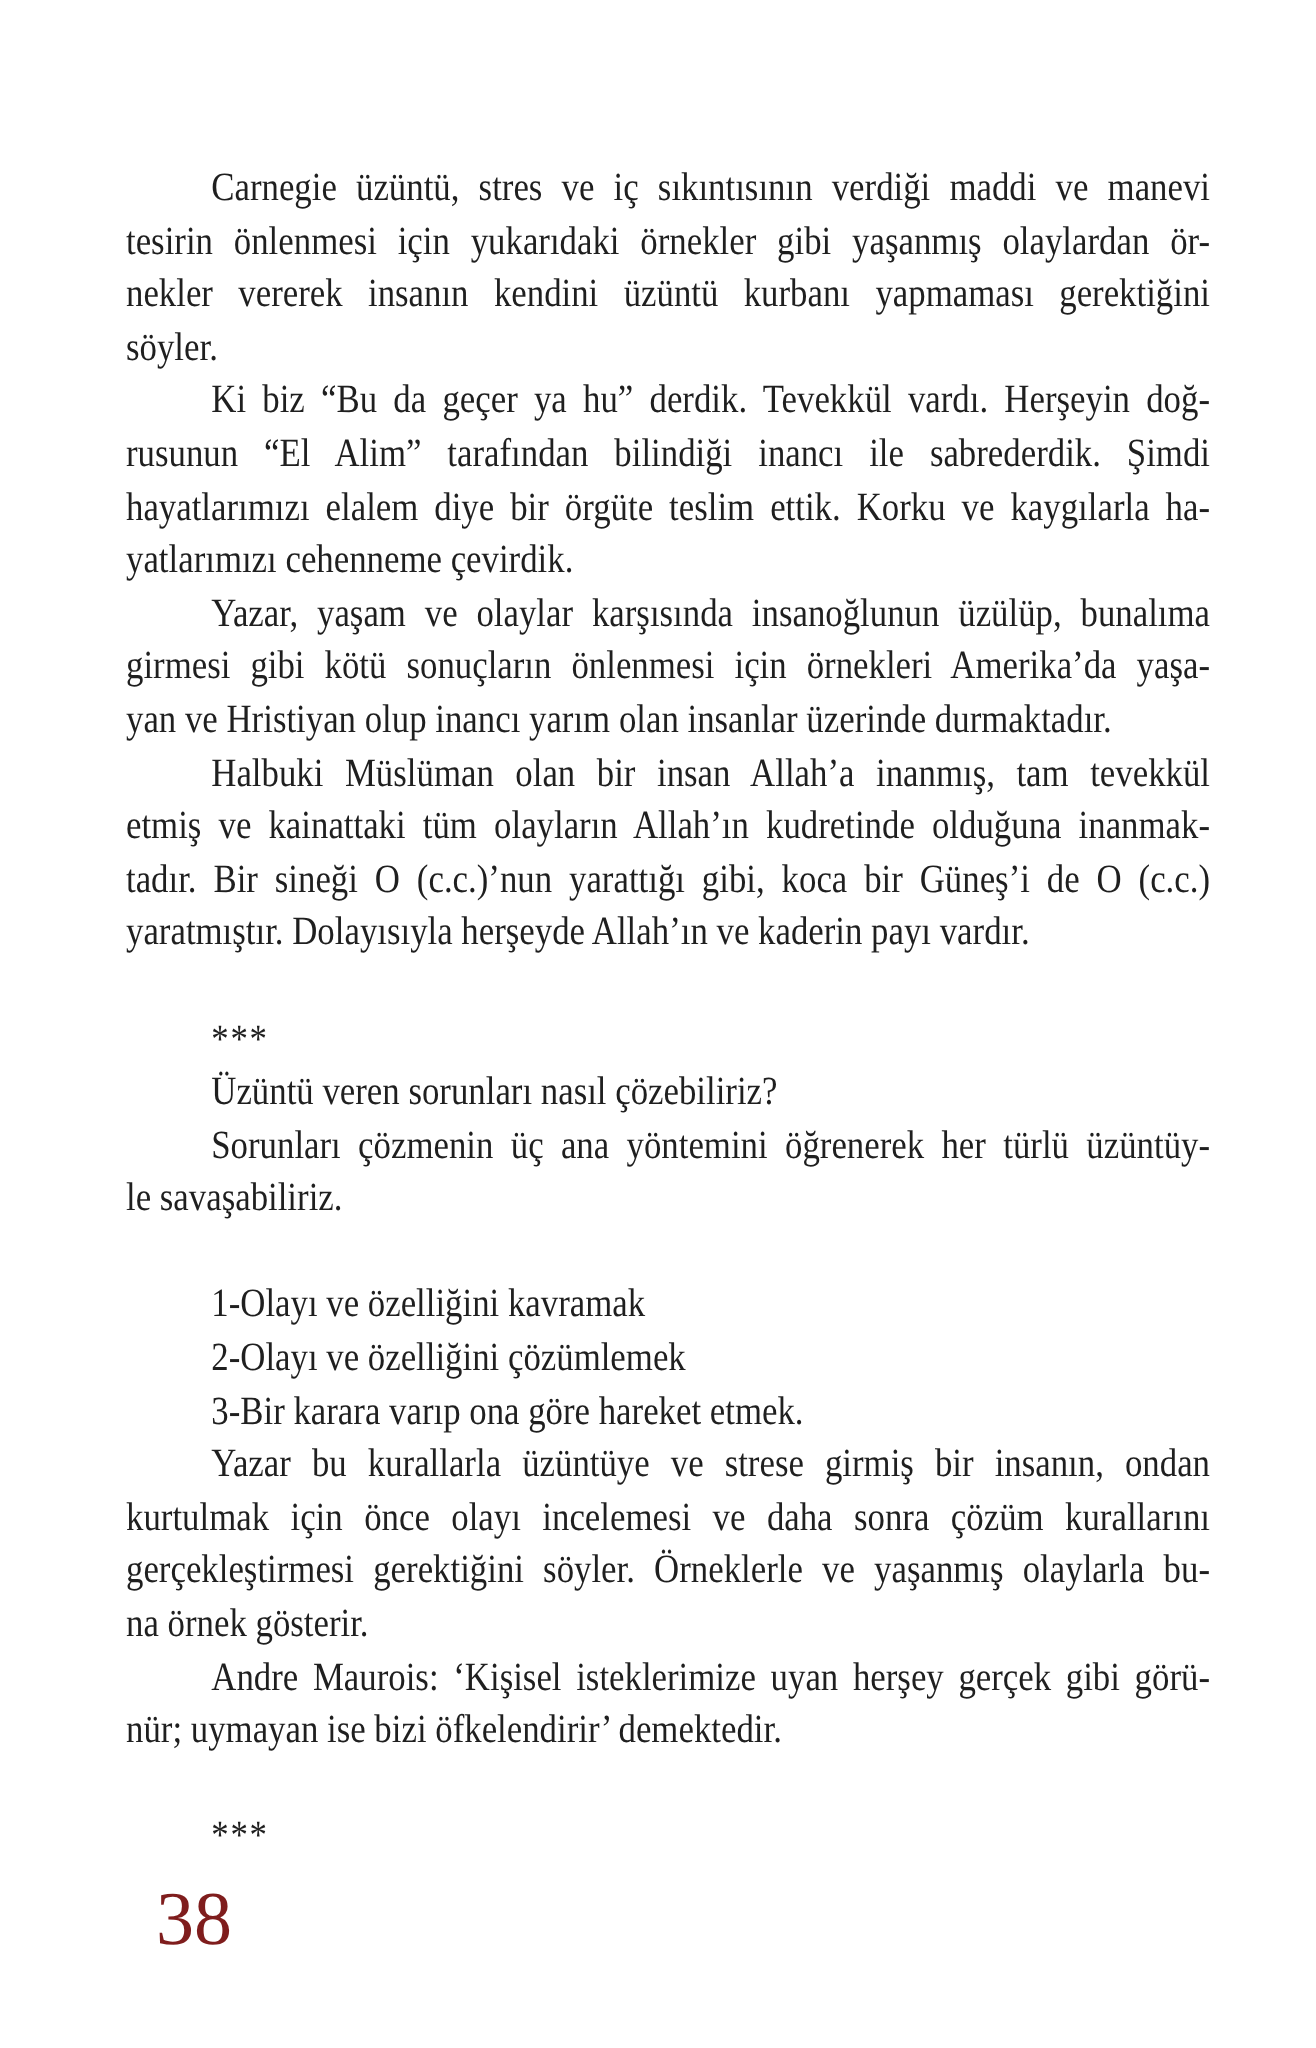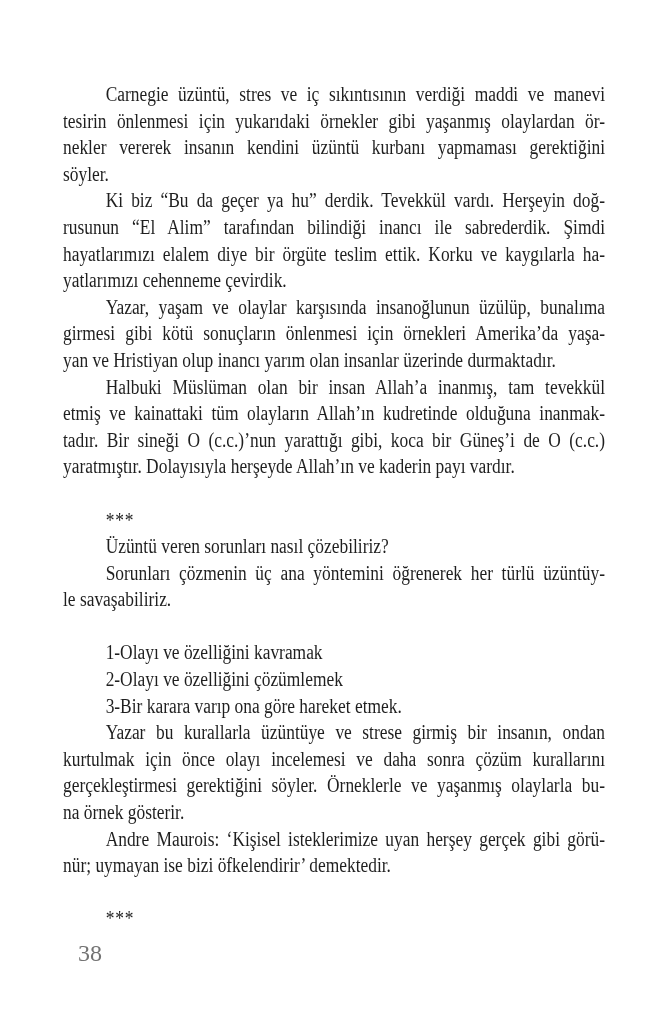--- a/index.html
+++ b/index.html
@@ -44,23 +44,23 @@
   }
   .separator {
     min-height: 26.6px;
     text-indent: 49px;
     letter-spacing: 1px;
   }
   .page-number {
     position: absolute;
     left: 78px;
     top: 941px;
-    font-size: 24px;
+    font-size: 38px;
     line-height: 1;
-    color: #737373;
+    color: #7f1d1d;
   }
 </style>
 </head>
 <body>
 
 <div class="text-block" id="text-block">
     <div class="paragraph">
       <div class="line indent justified">Carnegie üzüntü, stres ve iç sıkıntısının verdiği maddi ve manevi</div>
       <div class="line justified">tesirin önlenmesi için yukarıdaki örnekler gibi yaşanmış olaylardan ör-</div>
       <div class="line justified">nekler vererek insanın kendini üzüntü kurbanı yapmaması gerektiğini</div>

